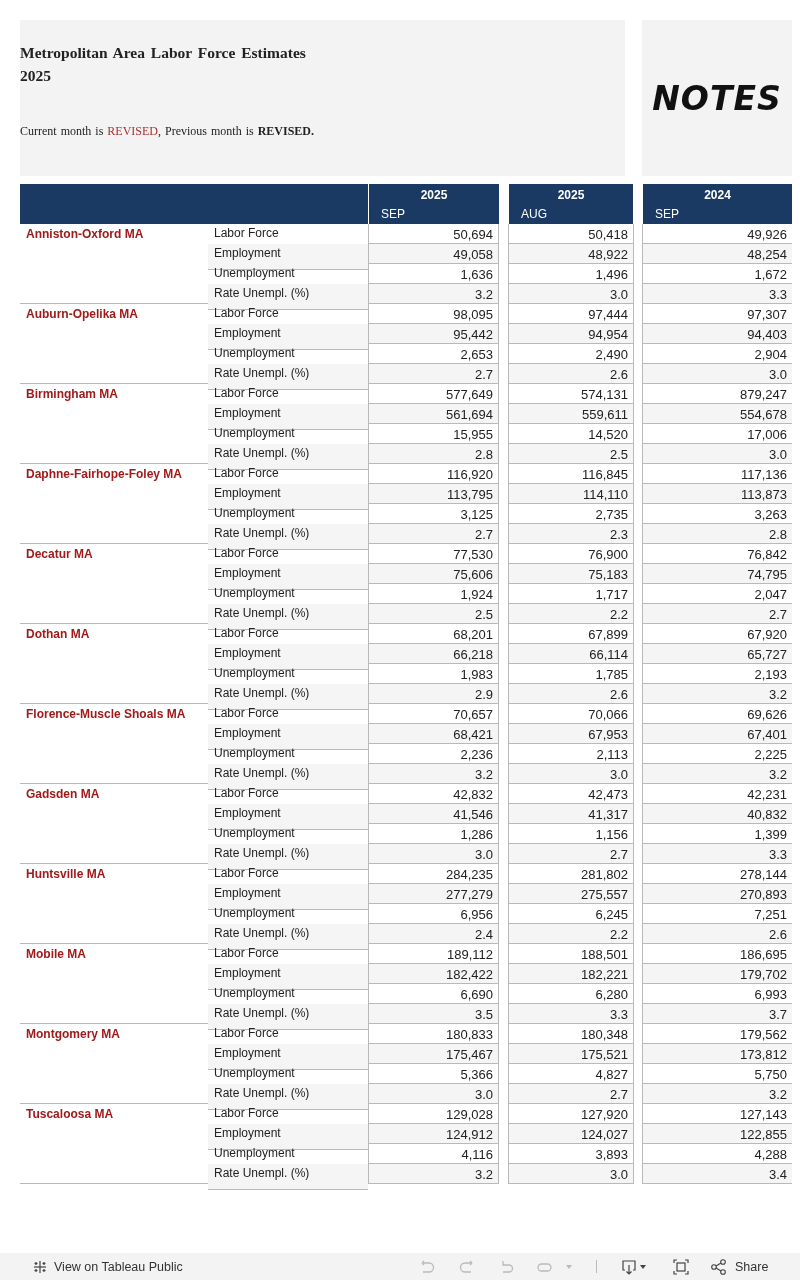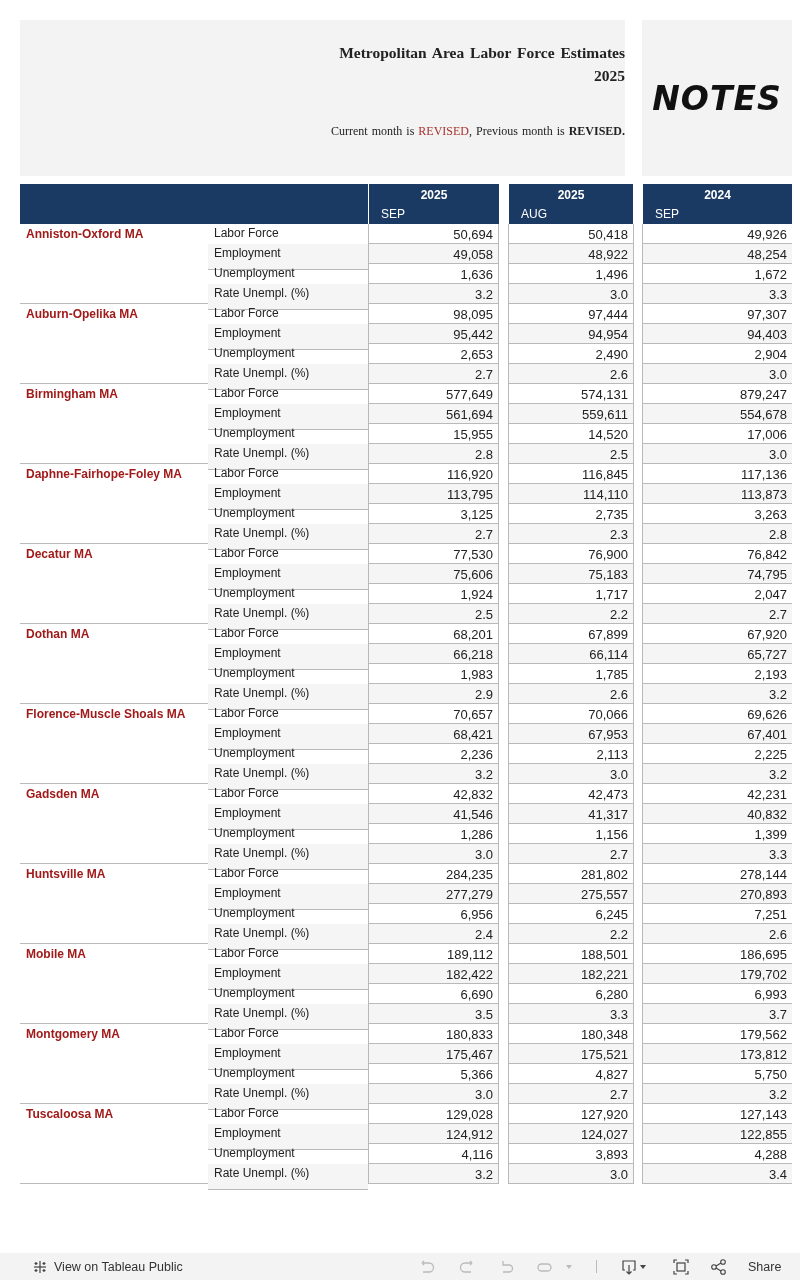--- a/index.html
+++ b/index.html
@@ -1,21 +1,21 @@
 <!DOCTYPE html>
 <html><head>
 <meta charset="utf-8">
 <style>
   * { box-sizing: border-box; margin: 0; padding: 0; }
   html, body { width: 800px; height: 1280px; background: #ffffff; overflow: hidden; }
   body { position: relative; font-family: "Liberation Sans", sans-serif; color: #222; }
 
   .title-panel {
     position: absolute; left: 20px; top: 20px; width: 605px; height: 156px;
-    background: #f3f3f3; text-align: right; font-family: "Liberation Serif", serif;
+    background: #f3f3f3; text-align: left; font-family: "Liberation Serif", serif;
   }
   .title-panel .t1 { position: absolute; top: 24px; left: 0; right: 0; font-size: 15.5px; font-weight: bold; color: #222; word-spacing: 2px; }
   .title-panel .t2 { position: absolute; top: 47px; left: 0; right: 0; font-size: 15.5px; font-weight: bold; color: #222; }
   .title-panel .t3 { position: absolute; top: 69px; left: 0; right: 0; font-size: 12px; font-weight: bold; color: #222; word-spacing: 1px; }
   .title-panel .t4 { position: absolute; top: 104px; left: 0; right: 0; font-size: 12px; color: #222; word-spacing: 1px; }
   .title-panel .red { color: #a8312f; font-weight: normal; margin-top: 6px; }
   .title-panel .bold { font-weight: bold; }
 
   .notes-panel {
     position: absolute; left: 642px; top: 20px; width: 150px; height: 156px;
@@ -457,15 +457,15 @@
         <rect x="5" y="5" width="8" height="8" fill="none" stroke="#444" stroke-width="1.2"></rect>
       </svg>
   </div>
   <div class="tb-item" style="left:710px">
     <svg width="18" height="18" viewBox="0 0 18 18">
         <circle cx="4" cy="9" r="2.3" fill="none" stroke="#444" stroke-width="1.1"></circle>
         <circle cx="13" cy="4" r="2.3" fill="none" stroke="#444" stroke-width="1.1"></circle>
         <circle cx="13" cy="14" r="2.3" fill="none" stroke="#444" stroke-width="1.1"></circle>
         <path d="M6 8 L11 5 M6 10 L11 13" stroke="#444" stroke-width="1.1"></path>
       </svg>
-    <span style="margin-left:20px">Share</span>
+    <span style="margin-left:7px">Share</span>
   </div>
 </div>
 
 </body></html>

